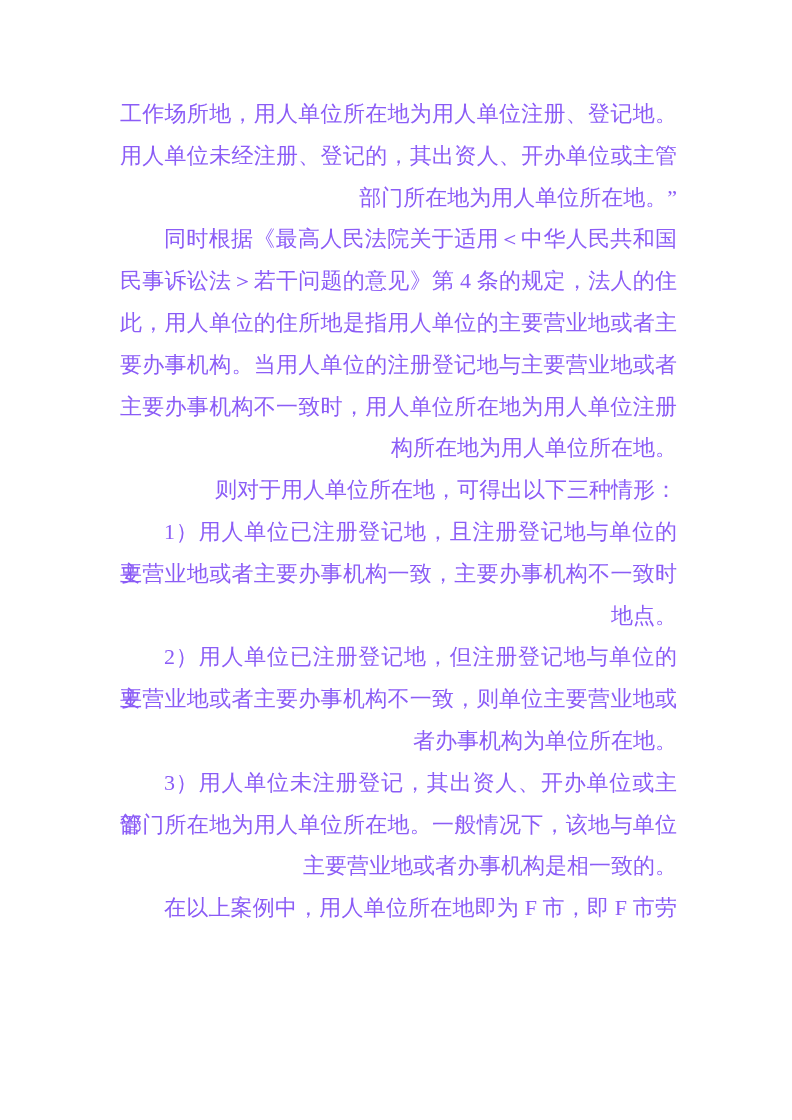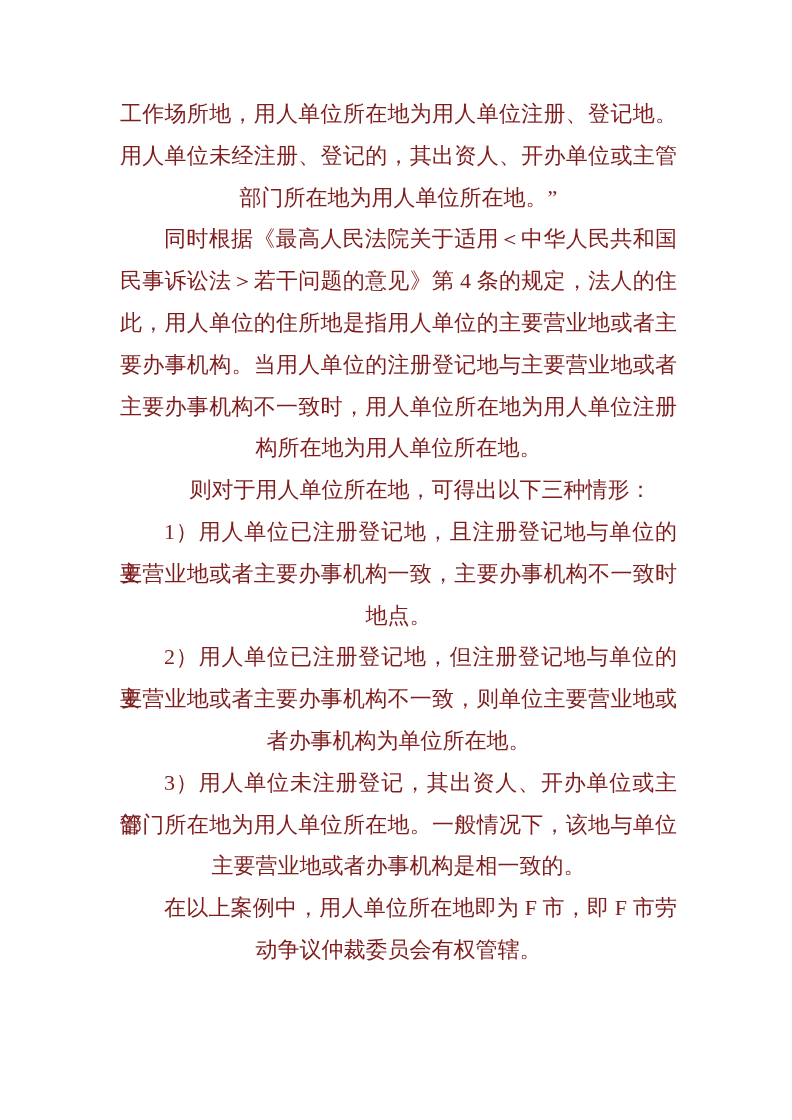--- a/index.html
+++ b/index.html
@@ -13,28 +13,28 @@
     height: 1120px;
     background: #ffffff;
     overflow: hidden;
     font-family: "Liberation Serif", "DejaVu Serif", serif;
   }
   .text-block {
     position: absolute;
     left: 120px;
     top: 93px;
     width: 557px;
-    color: #7f1d1d;
+    color: #8b5cf6;
     font-size: 22px;
     line-height: 41.8px;
   }
   .text-line {
     height: 41.8px;
     white-space: nowrap;
-    text-align: center;
+    text-align: right;
   }
   .text-line.fill {
     white-space: normal;
     text-align: justify;
     text-align-last: justify;
     text-justify: inter-character;
   }
   .text-line.indent {
     text-indent: 2em;
   }
@@ -57,15 +57,14 @@
       <div class="text-line fill indent">1）用人单位已注册登记地，且注册登记地与单位的主</div>
       <div class="text-line fill">要营业地或者主要办事机构一致，主要办事机构不一致时</div>
       <div class="text-line">地点。</div>
       <div class="text-line fill indent">2）用人单位已注册登记地，但注册登记地与单位的主</div>
       <div class="text-line fill">要营业地或者主要办事机构不一致，则单位主要营业地或</div>
       <div class="text-line">者办事机构为单位所在地。</div>
       <div class="text-line fill indent">3）用人单位未注册登记，其出资人、开办单位或主管</div>
       <div class="text-line fill">部门所在地为用人单位所在地。一般情况下，该地与单位</div>
       <div class="text-line">主要营业地或者办事机构是相一致的。</div>
       <div class="text-line fill indent">在以上案例中，用人单位所在地即为 F 市，即 F 市劳</div>
-      <div class="text-line">动争议仲裁委员会有权管辖。</div>
     </div>
 </div>
 
 </body></html>

